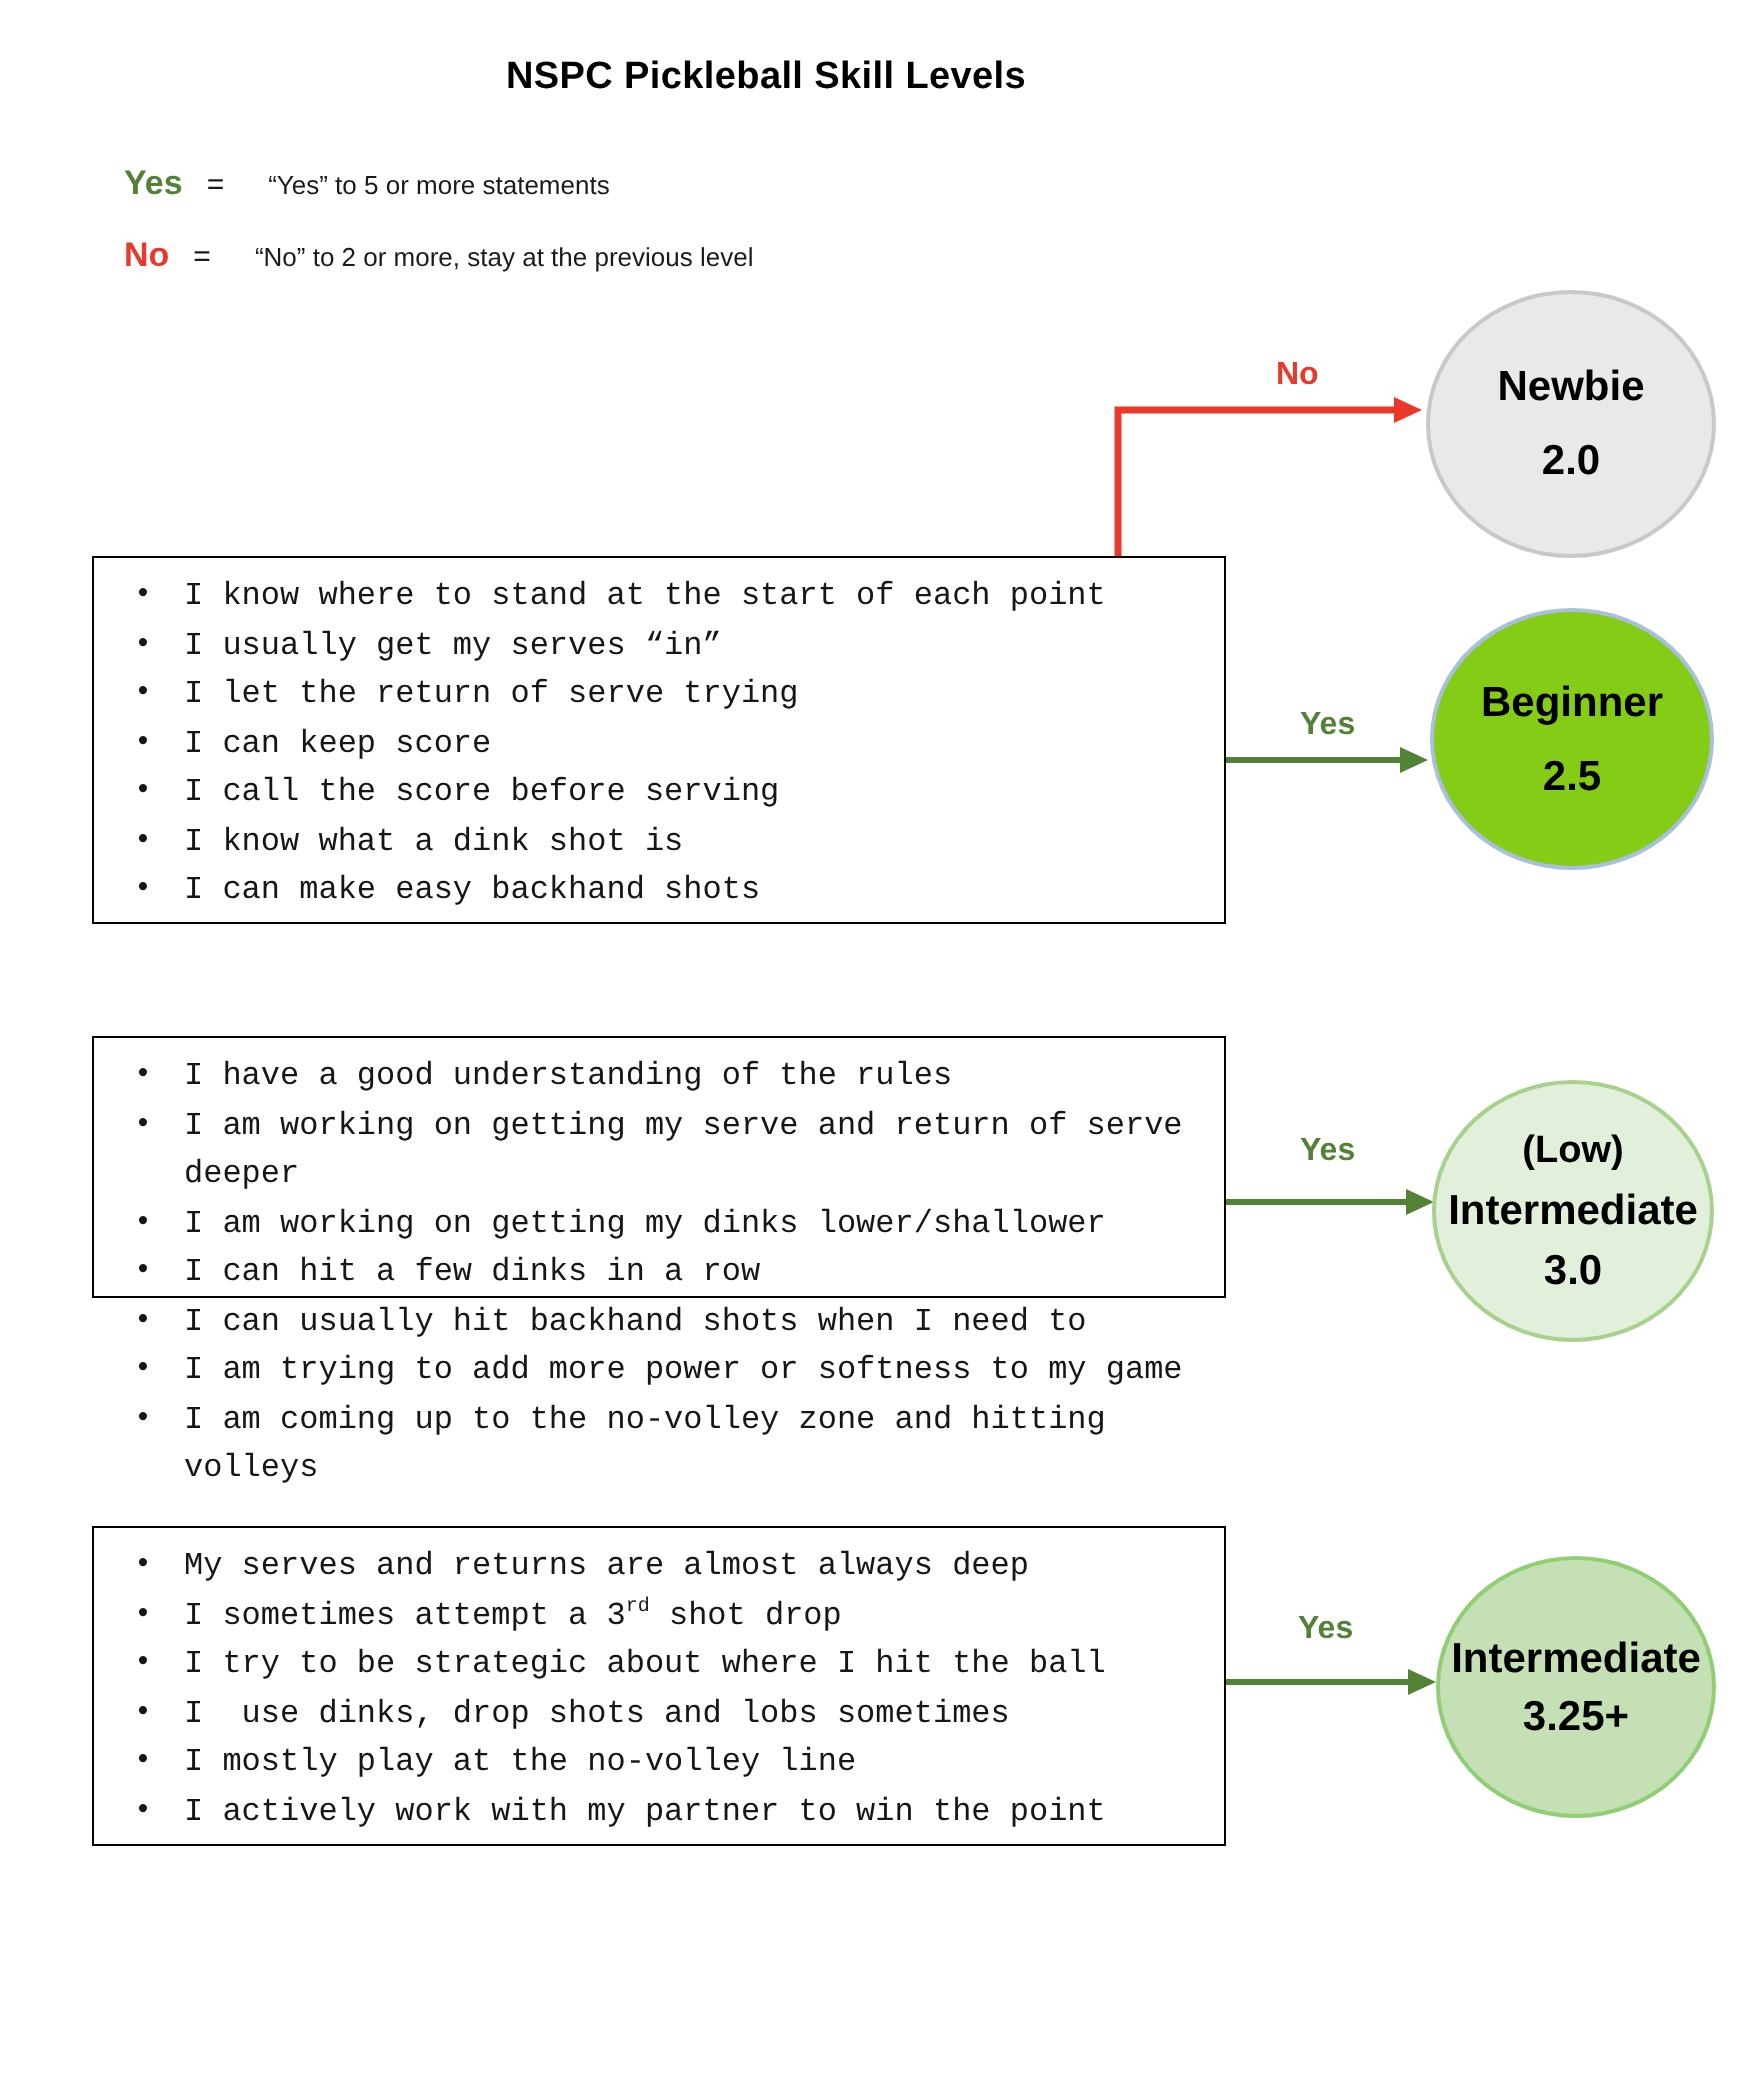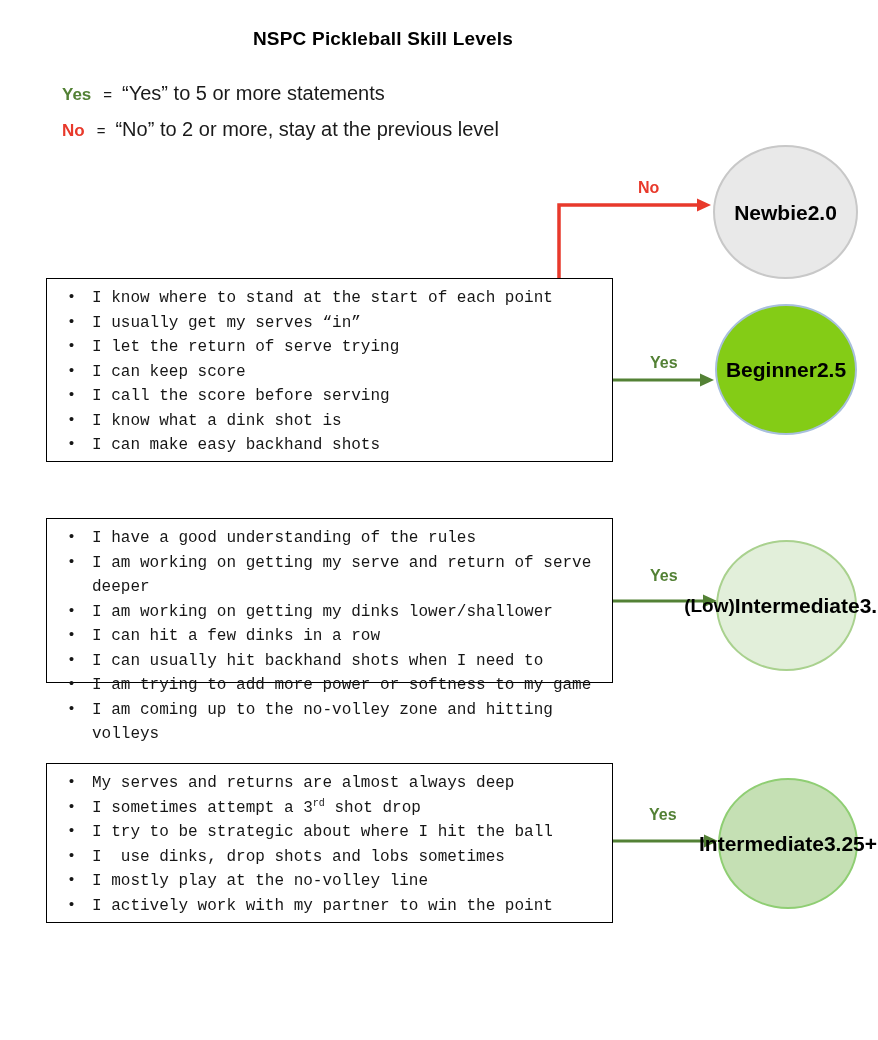--- a/index.html
+++ b/index.html
@@ -11,21 +11,21 @@
   .abs { position:absolute; }
 
   .title {
     left:0; top:28px; width:766px; text-align:center;
     font-size:19px; font-weight:bold; color:#000; letter-spacing:0.2px;
   }
 
   .legend-row { left:62px; display:flex; align-items:baseline; white-space:nowrap; }
   .legend-key  { font-size:17px; font-weight:bold; }
   .legend-eq   { font-size:15px; color:#1a1a1a; margin:0 10px 0 12px; }
-  .legend-text { font-size:20px; color:#1a1a1a; }
+  .legend-text { font-size:13px; color:#1a1a1a;margin-left:12px; }
 
   .svg-layer { left:0; top:0; pointer-events:none; }
 
   .conn-label { font-size:16px; font-weight:bold; white-space:nowrap; }
 
   .stmt-box {
     left:46px; width:567px; background:#ffffff;
     border:1.5px solid #000; box-sizing:border-box;
   }
   .stmt-box ul { margin:0; padding:7px 4px 0 0; list-style:none; }
@@ -34,21 +34,21 @@
     line-height:24.5px; color:#161616; white-space:pre-wrap;font-family:Liberation Mono, monospace;
   }
   .stmt-box li::before {
     content:"\2022"; position:absolute; left:20px; top:0;
     font-size:15px; color:#161616;
   }
   .stmt-box sup { font-size:10px; vertical-align:super; line-height:0; }
 
   .level-circle {
     box-sizing:border-box; border-radius:50%;
-    display:flex; flex-direction:row; align-items:center; justify-content:center;
+    display:flex; flex-direction:column; align-items:center; justify-content:center;
     text-align:center; font-weight:bold; color:#000;
     border:2.5px solid #ccc;
   }
   .level-circle .line { white-space:nowrap; font-size:21px; }
   .lh-lg .line { line-height:37px; }
   .lh-md .line { line-height:30px; }
   .lh-sm .line { line-height:29px; }
   .qualifier { font-size:19px !important; }
 </style>
 </head>
@@ -95,21 +95,21 @@
       <li>I know where to stand at the start of each point</li>
       <li>I usually get my serves “in”</li>
       <li>I let the return of serve trying</li>
       <li>I can keep score</li>
       <li>I call the score before serving</li>
       <li>I know what a dink shot is</li>
       <li>I can make easy backhand shots</li>
     </ul>
   </div>
 
-  <div class="abs stmt-box" style="top:518px; height:165px;">
+  <div class="abs stmt-box" style="top:518px; height:131px;">
     <ul>
       <li>I have a good understanding of the rules</li>
       <li>I am working on getting my serve and return of serve deeper</li>
       <li>I am working on getting my dinks lower/shallower</li>
       <li>I can hit a few dinks in a row</li>
       <li>I can usually hit backhand shots when I need to</li>
       <li>I am trying to add more power or softness to my game</li>
       <li>I am coming up to the no-volley zone and hitting volleys</li>
     </ul>
   </div>

